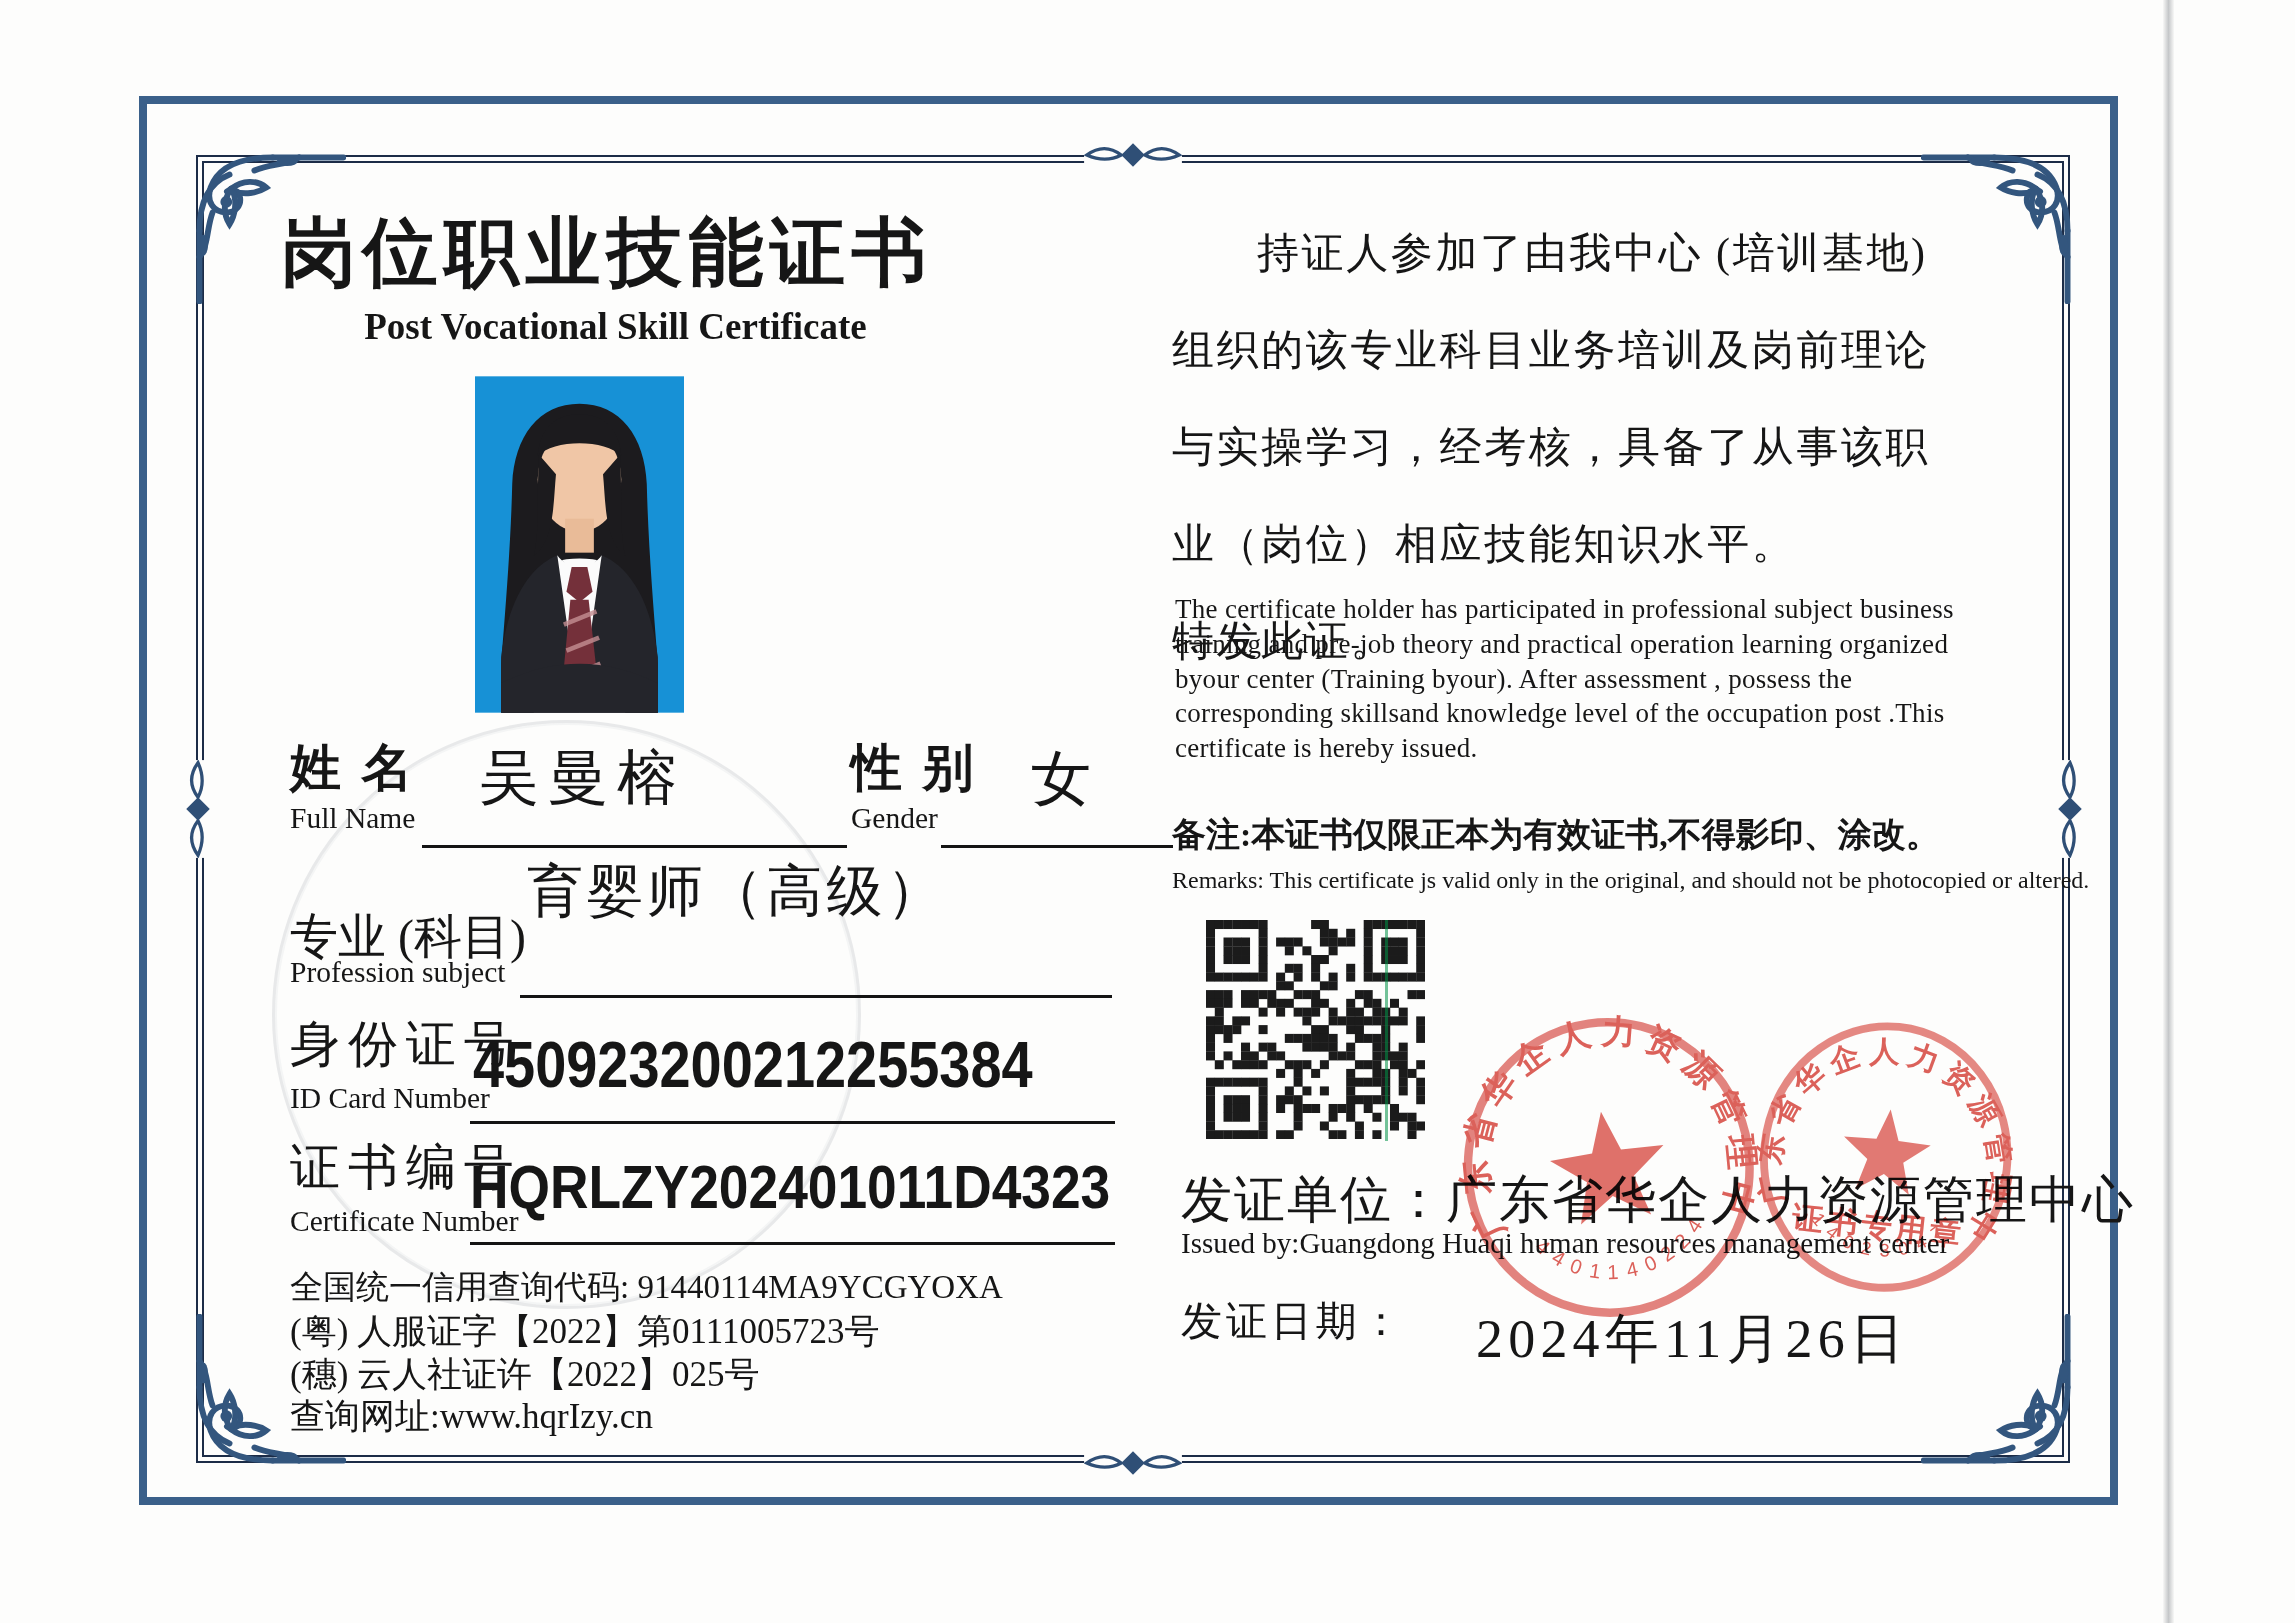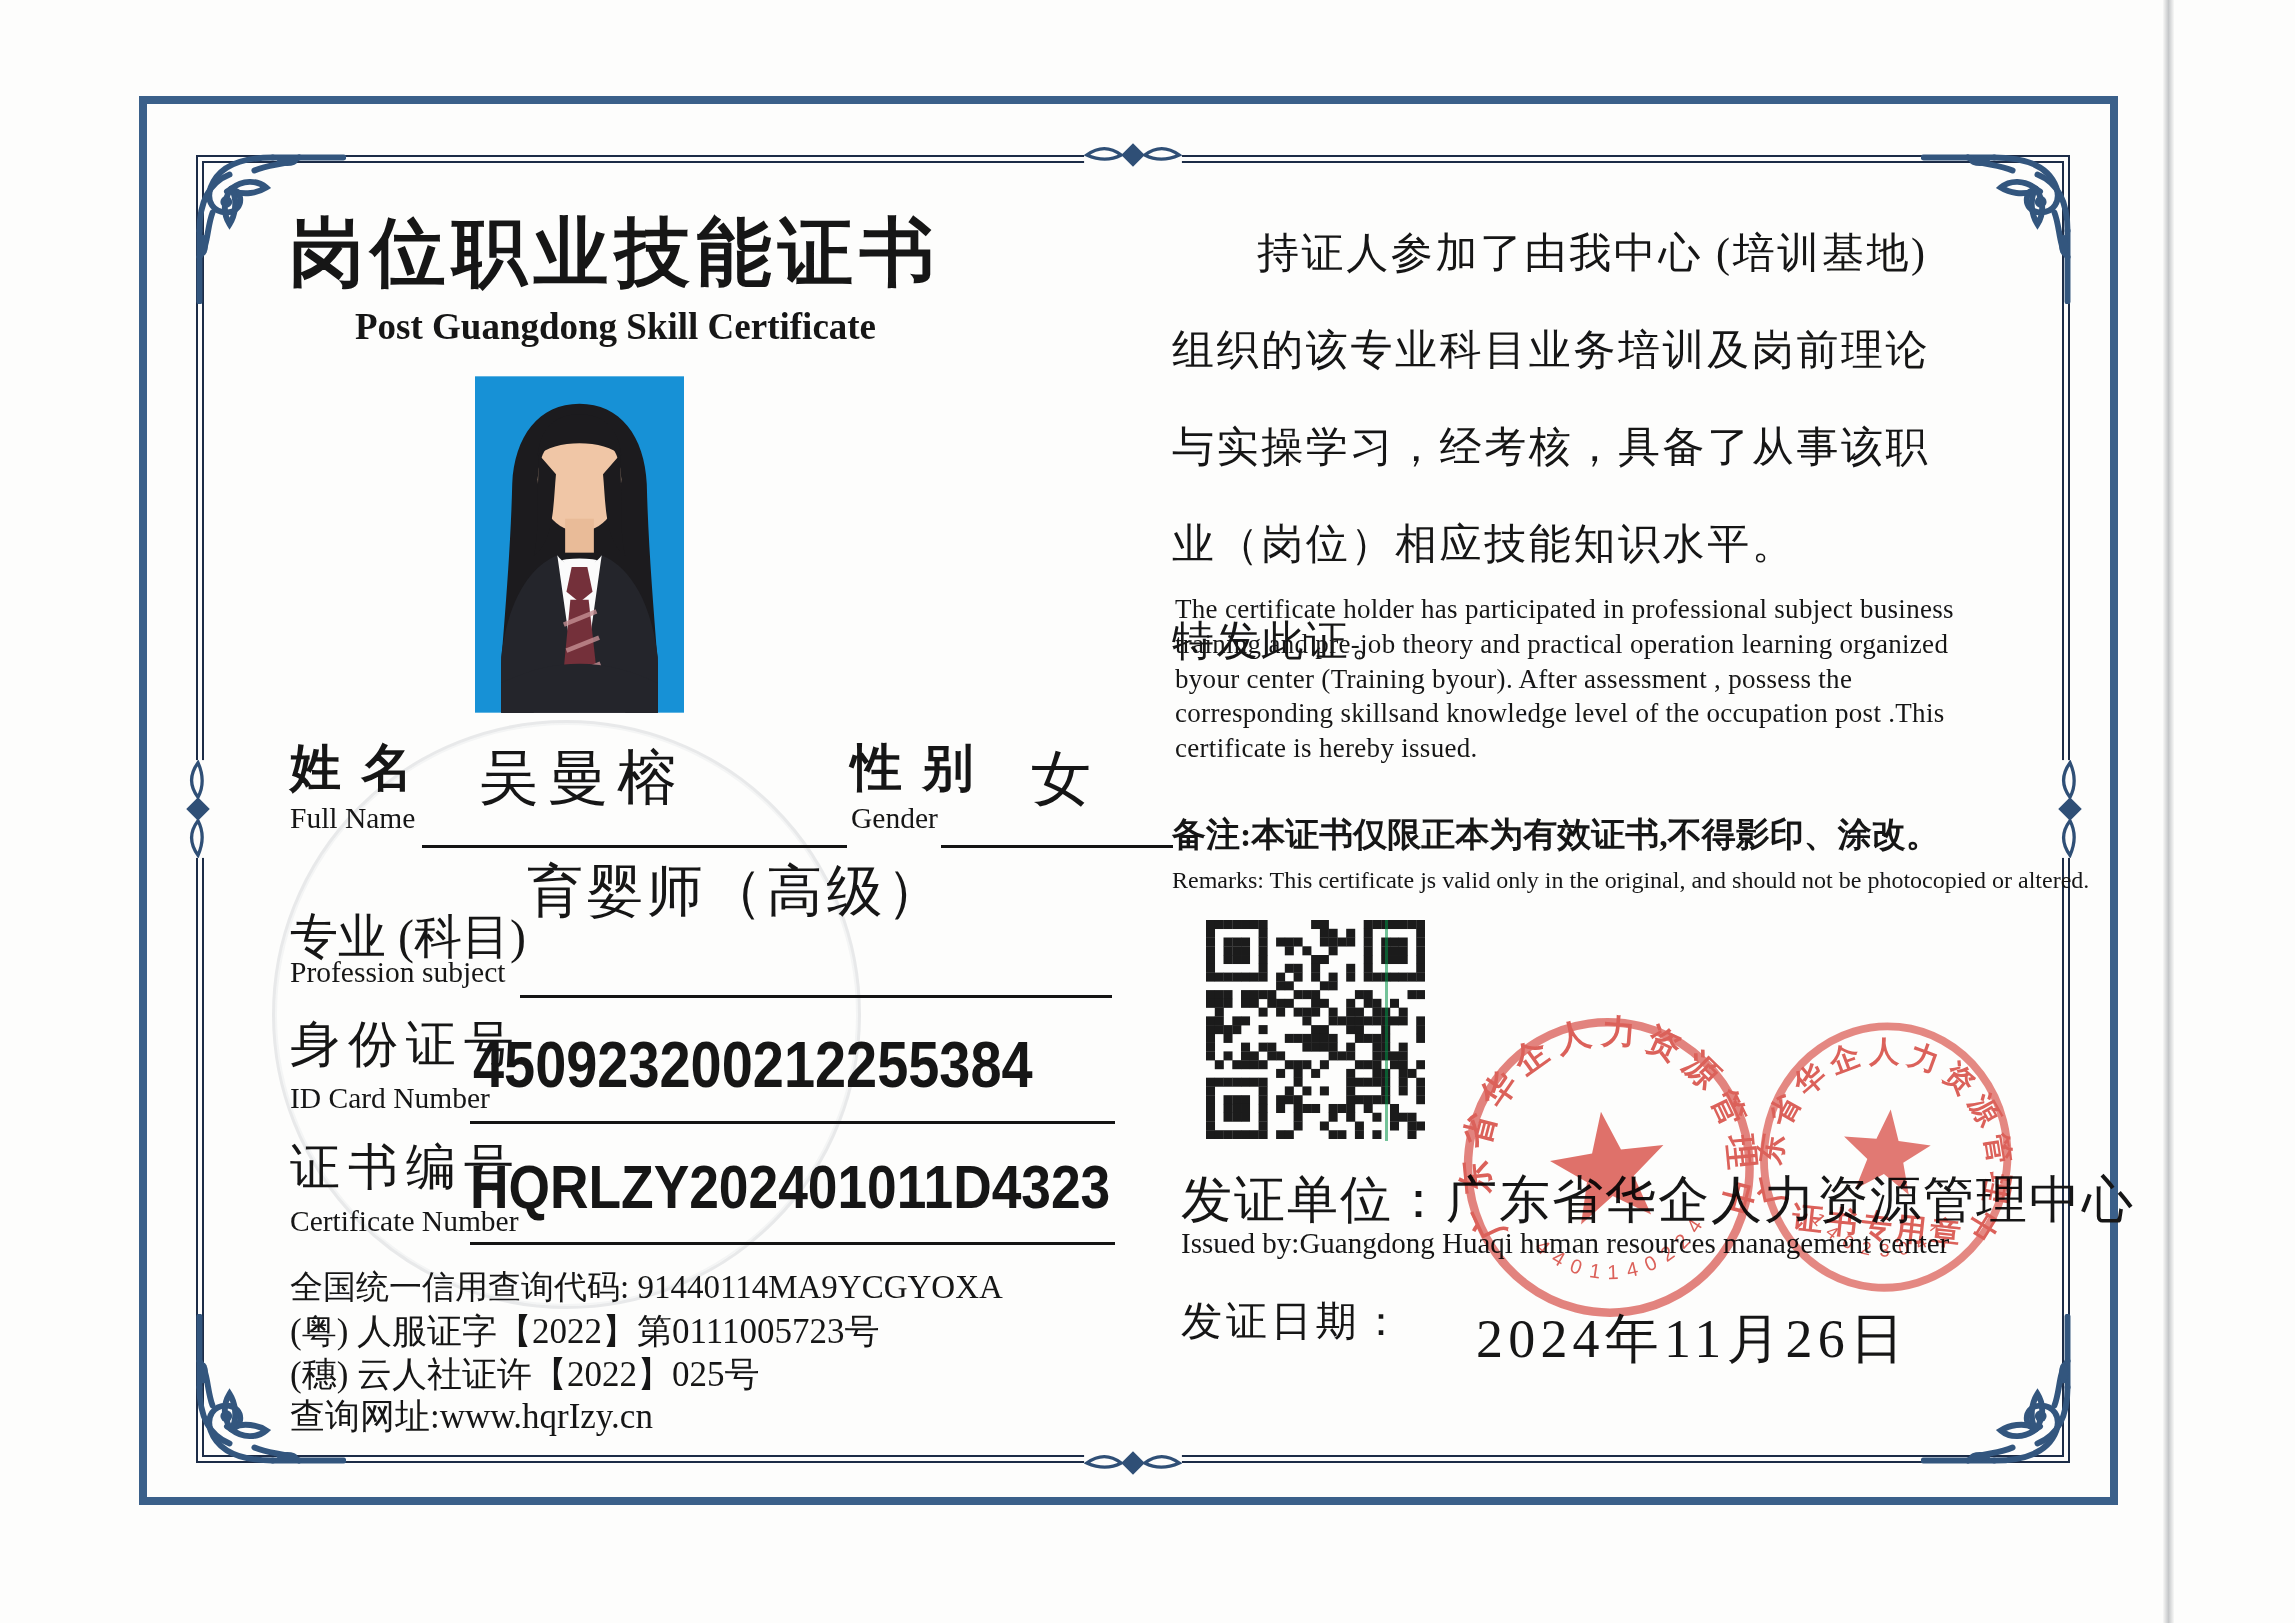--- a/index.html
+++ b/index.html
@@ -30,21 +30,21 @@
     left:272px;top:720px;width:583px;height:583px;border-radius:50%;
     border:3.9px solid rgba(80,92,110,.12);
     box-shadow:inset 0 0 0 2px rgba(80,92,110,.05);
   }
   
   .t{position:absolute;white-space:nowrap;line-height:1.12;}
   .center{text-align:center;}
   .num{font-family:"Liberation Sans","DejaVu Sans",sans-serif;display:inline-block;transform:scaleX(.86);transform-origin:left center;font-weight:bold;}
   .rule{position:absolute;height:2.6px;background:#141414;}
   
-  .title-cn{left:281px;top:211px;width:668px;font-size:75px;font-weight:bold;letter-spacing:6.5px;text-align:center;}
+  .title-cn{left:281px;top:211px;width:668px;font-size:75px;font-weight:bold;letter-spacing:6.5px;text-align:left;}
   .title-en{left:262px;top:306px;width:707px;font-size:37px;font-weight:bold;text-align:center;letter-spacing:0px;}
   .lbl-cn{font-size:51px;letter-spacing:3.9px;font-weight:bold;}
   .lbl-en{font-size:29.5px;}
   .val-cn{font-size:60px;letter-spacing:9.2px;}
   
   .cn-line{font-size:42px;letter-spacing:2.6px;}
   .en-line{font-size:27px;letter-spacing:0.3px;}
   .remark-cn{font-size:34px;font-weight:bold;}
   .remark-en{font-size:24px;}
   .issuer-cn{font-size:51px;letter-spacing:2px;}
@@ -173,21 +173,21 @@
   <g fill="#2f4f76">
       <path d="M23 57 L41 75 L23 93 L5 75 Z"></path>
     </g>
   <g stroke="#2f4f76" stroke-width="5" fill="none" stroke-linecap="round">
     <path d="M23 57 C10 40 10 22 23 4 C31 22 32 40 23 57"></path>
     <path d="M23 93 C10 110 10 128 23 146 C31 128 32 110 23 93"></path>
   </g>
 </svg>
 
 <div class="t title-cn">岗位职业技能证书</div>
-<div class="t title-en">Post Guangdong Skill Certificate</div>
+<div class="t title-en">Post Vocational Skill Certificate</div>
 
 <svg class="abs" style="left:475px;top:376px" width="209" height="337" viewBox="0 0 320 515">
   <rect width="320" height="515" fill="#1791d6"></rect>
   <path d="M160 42 C98 42 60 92 57 165 C55 250 48 340 40 440 L40 515 L280 515 L280 440 C272 340 265 250 263 165 C260 92 222 42 160 42 Z" fill="#1c1b1e"></path>
   <ellipse cx="160" cy="158" rx="64" ry="80" fill="#f0c6a6"></ellipse>
   <path d="M98 120 C94 180 100 230 90 275 C122 252 120 190 124 150 Z" fill="#1c1b1e"></path>
   <path d="M222 120 C226 180 220 230 230 275 C198 252 200 190 196 150 Z" fill="#1c1b1e"></path>
   <path d="M96 122 C100 74 128 58 160 58 C192 58 220 74 224 122 C200 96 120 96 96 122 Z" fill="#1c1b1e"></path>
   <rect x="138" y="218" width="44" height="52" fill="#e9bb98"></rect>
   <path d="M90 515 L92 300 C120 272 200 272 228 300 L230 515 Z" fill="#fbfbfb"></path>

